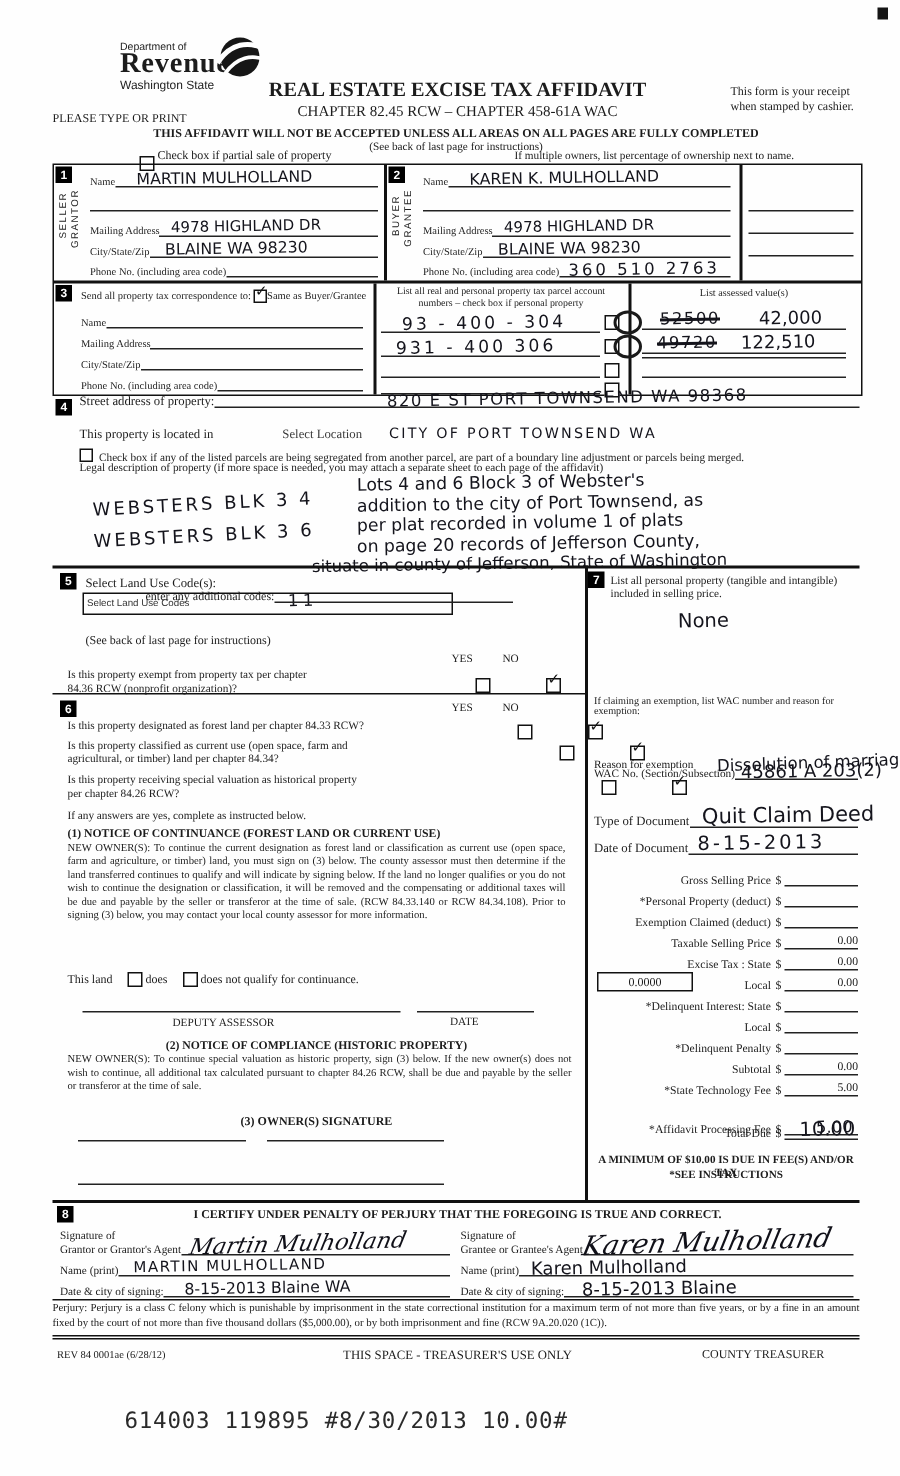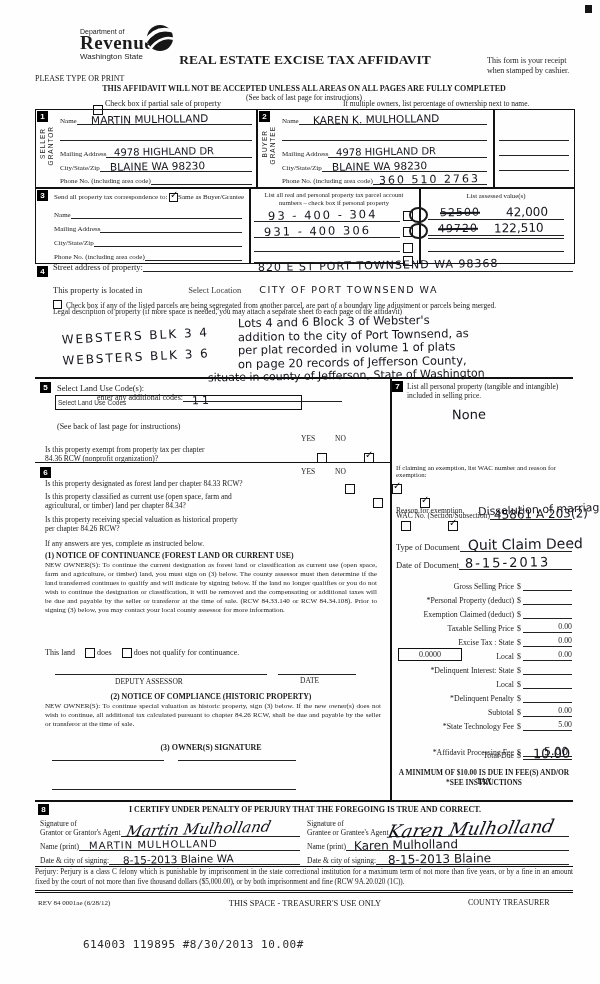--- a/index.html
+++ b/index.html
@@ -58,20 +58,21 @@
       <circle cx="18" cy="16" r="13" fill="#161616"></circle>
       <path d="M3 20 C 12 6, 24 6, 34 10" stroke="#fefefe" stroke-width="3.5" fill="none"></path>
       <path d="M8 27 C 16 16, 26 14, 35 18" stroke="#fefefe" stroke-width="2.5" fill="none"></path>
     </svg>
   </div>
 
   <div class="abs lbl8" style="left:35px;top:74px;">PLEASE TYPE OR PRINT</div>
 
   <div class="abs ctr" style="left:105px;top:52px;width:400px;">
     <div class="b" style="font-size:13.5px;">REAL ESTATE EXCISE TAX AFFIDAVIT</div>
+    <div style="font-size:10px;margin-top:1px;">CHAPTER 82.45 RCW – CHAPTER 458-61A WAC</div>
   </div>
   <div class="abs ctr b" style="left:35px;top:84px;width:538px;font-size:8px;">THIS AFFIDAVIT WILL NOT BE ACCEPTED UNLESS ALL AREAS ON ALL PAGES ARE FULLY COMPLETED</div>
   <div class="abs ctr" style="left:35px;top:93px;width:538px;font-size:7.5px;">(See back of last page for instructions)</div>
 
   <div class="abs lbl8" style="left:487px;top:56px;width:90px;line-height:10px;">
     <div>This form is your receipt</div>
     <div>when stamped by cashier.</div>
   </div>
 
   
@@ -468,15 +469,15 @@
 
   
   <div class="abs" style="left:35px;top:868px;width:538px;font-size:7.2px;line-height:9.5px;text-align:justify;border-bottom:3px double #111;padding-bottom:3px;">Perjury: Perjury is a class C felony which is punishable by imprisonment in the state correctional institution for a maximum term of not more than five years, or by a fine in an amount fixed by the court of not more than five thousand dollars ($5,000.00), or by both imprisonment and fine (RCW 9A.20.020 (1C)).</div>
 
   
   <div class="abs lbl7" style="left:38px;top:899px;">REV 84 0001ae (6/28/12)</div>
   <div class="abs ctr lbl85" style="left:180px;top:898px;width:250px;">THIS SPACE - TREASURER'S USE ONLY</div>
   <div class="abs lbl8" style="left:468px;top:898px;">COUNTY TREASURER</div>
 
   
-  <div class="abs" style="left:83px;top:938px;font-family:'DejaVu Sans Mono',monospace;font-size:11px;letter-spacing:0.5px;color:#2a2a2a;">614003 119895 #8/30/2013 10.00#</div>
+  <div class="abs" style="left:83px;top:938px;font-family:'DejaVu Sans Mono',monospace;font-size:15px;letter-spacing:0.5px;color:#2a2a2a;">614003 119895 #8/30/2013 10.00#</div>
 
 </div>
 
 </body></html>

